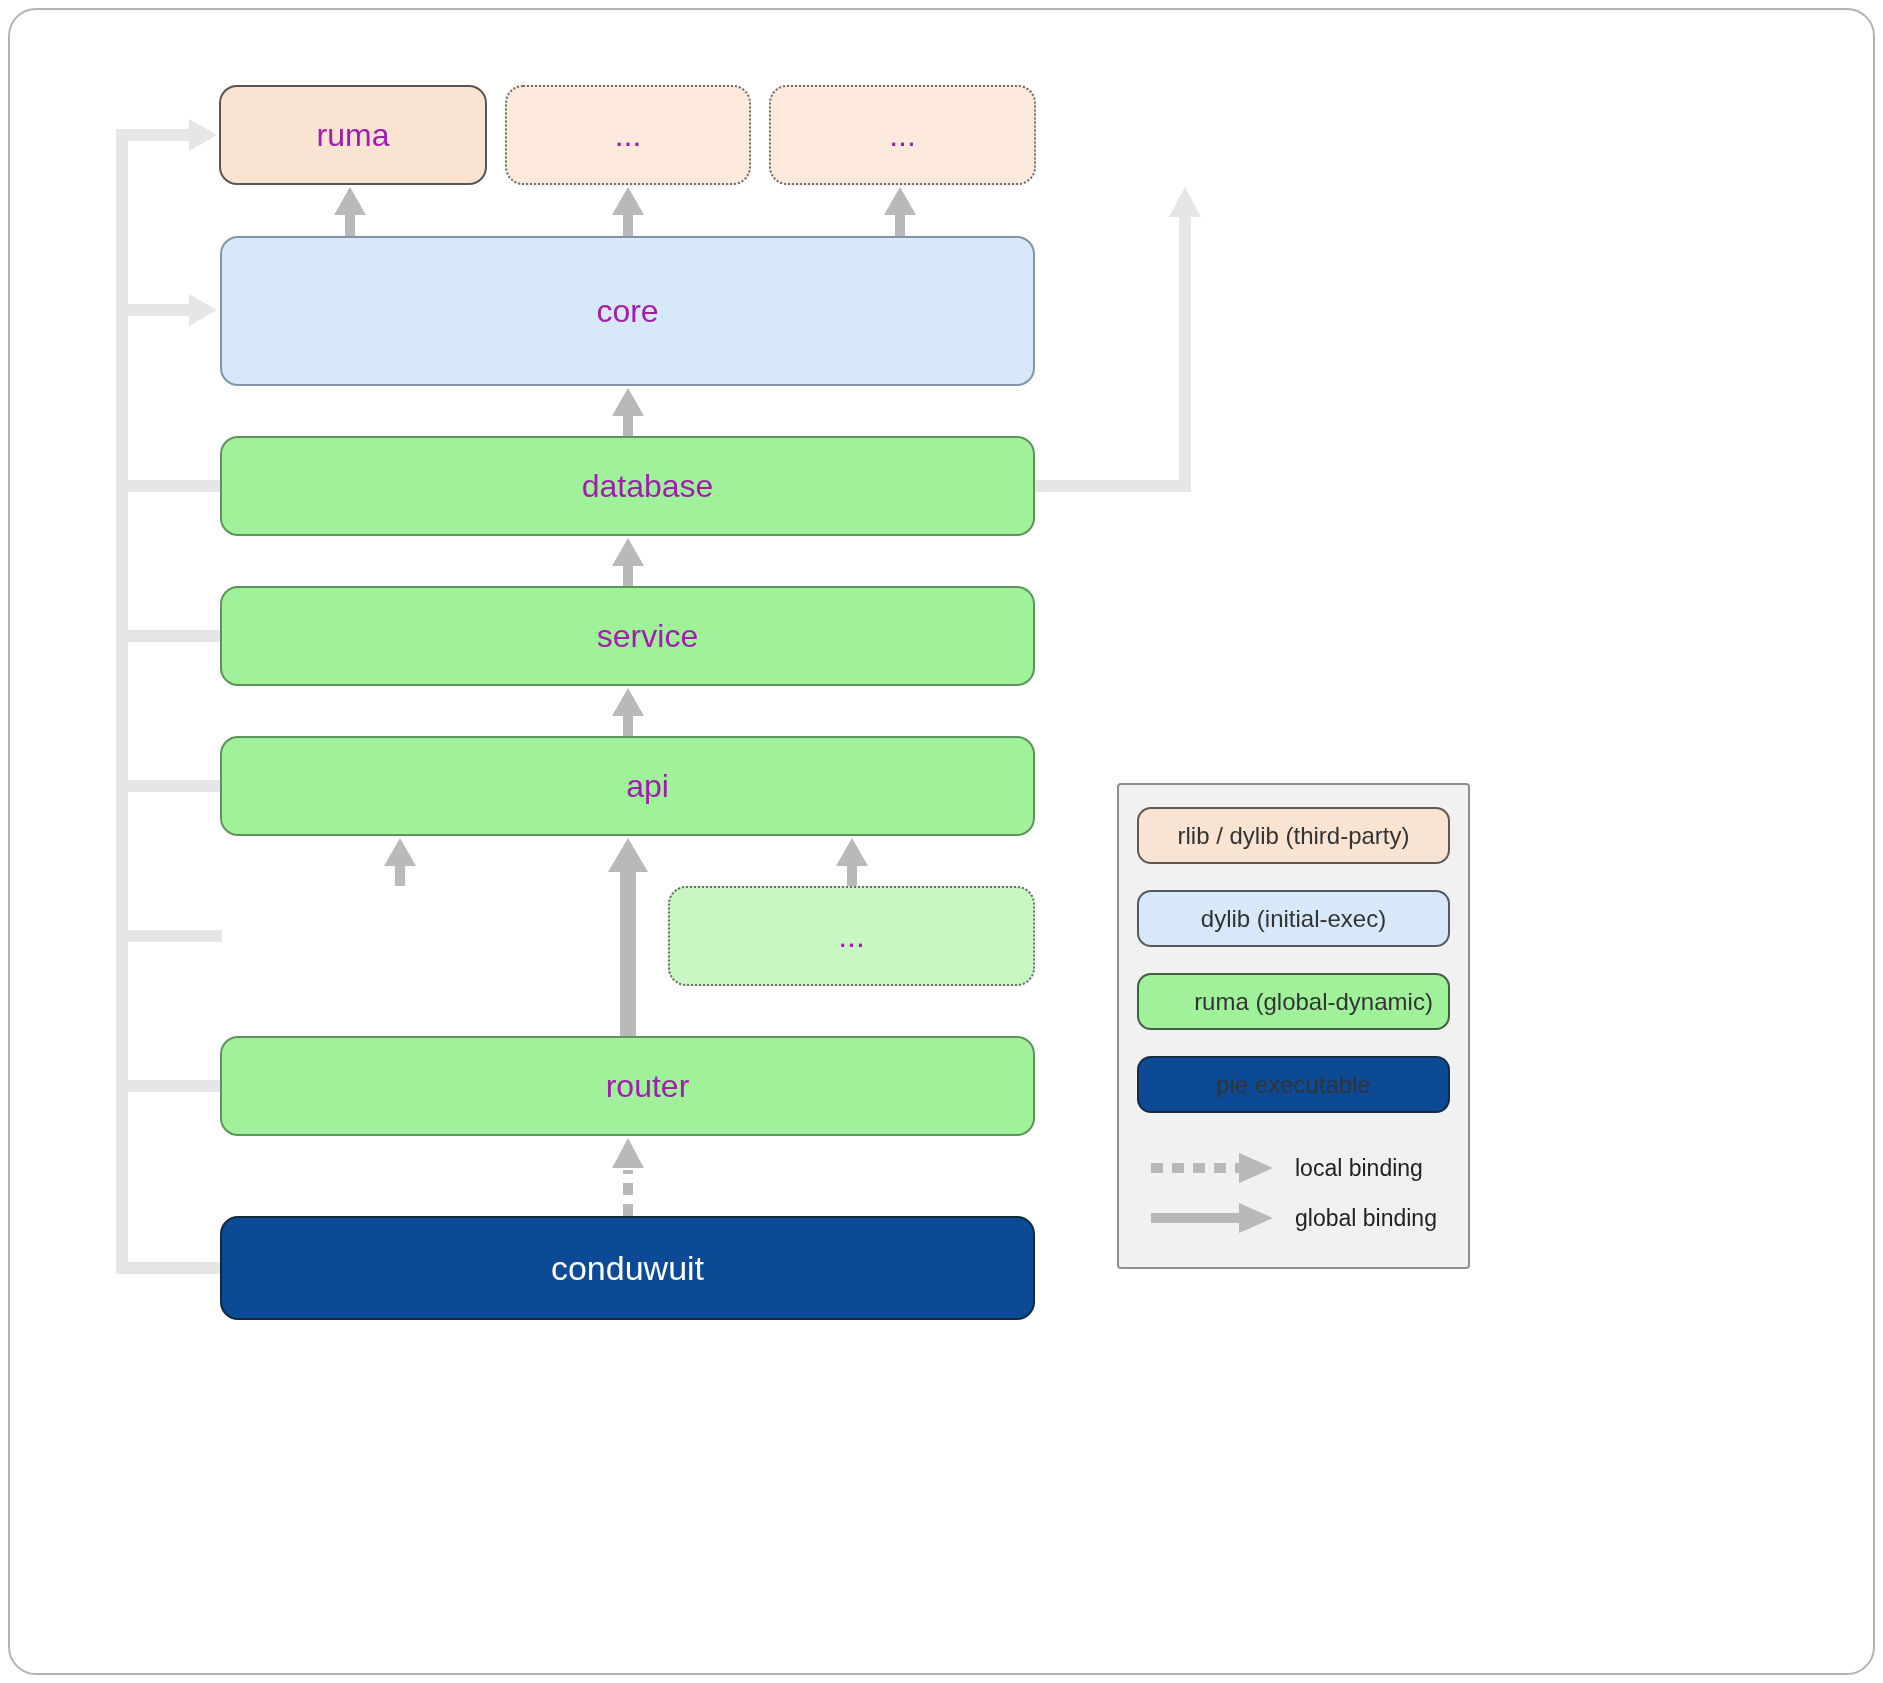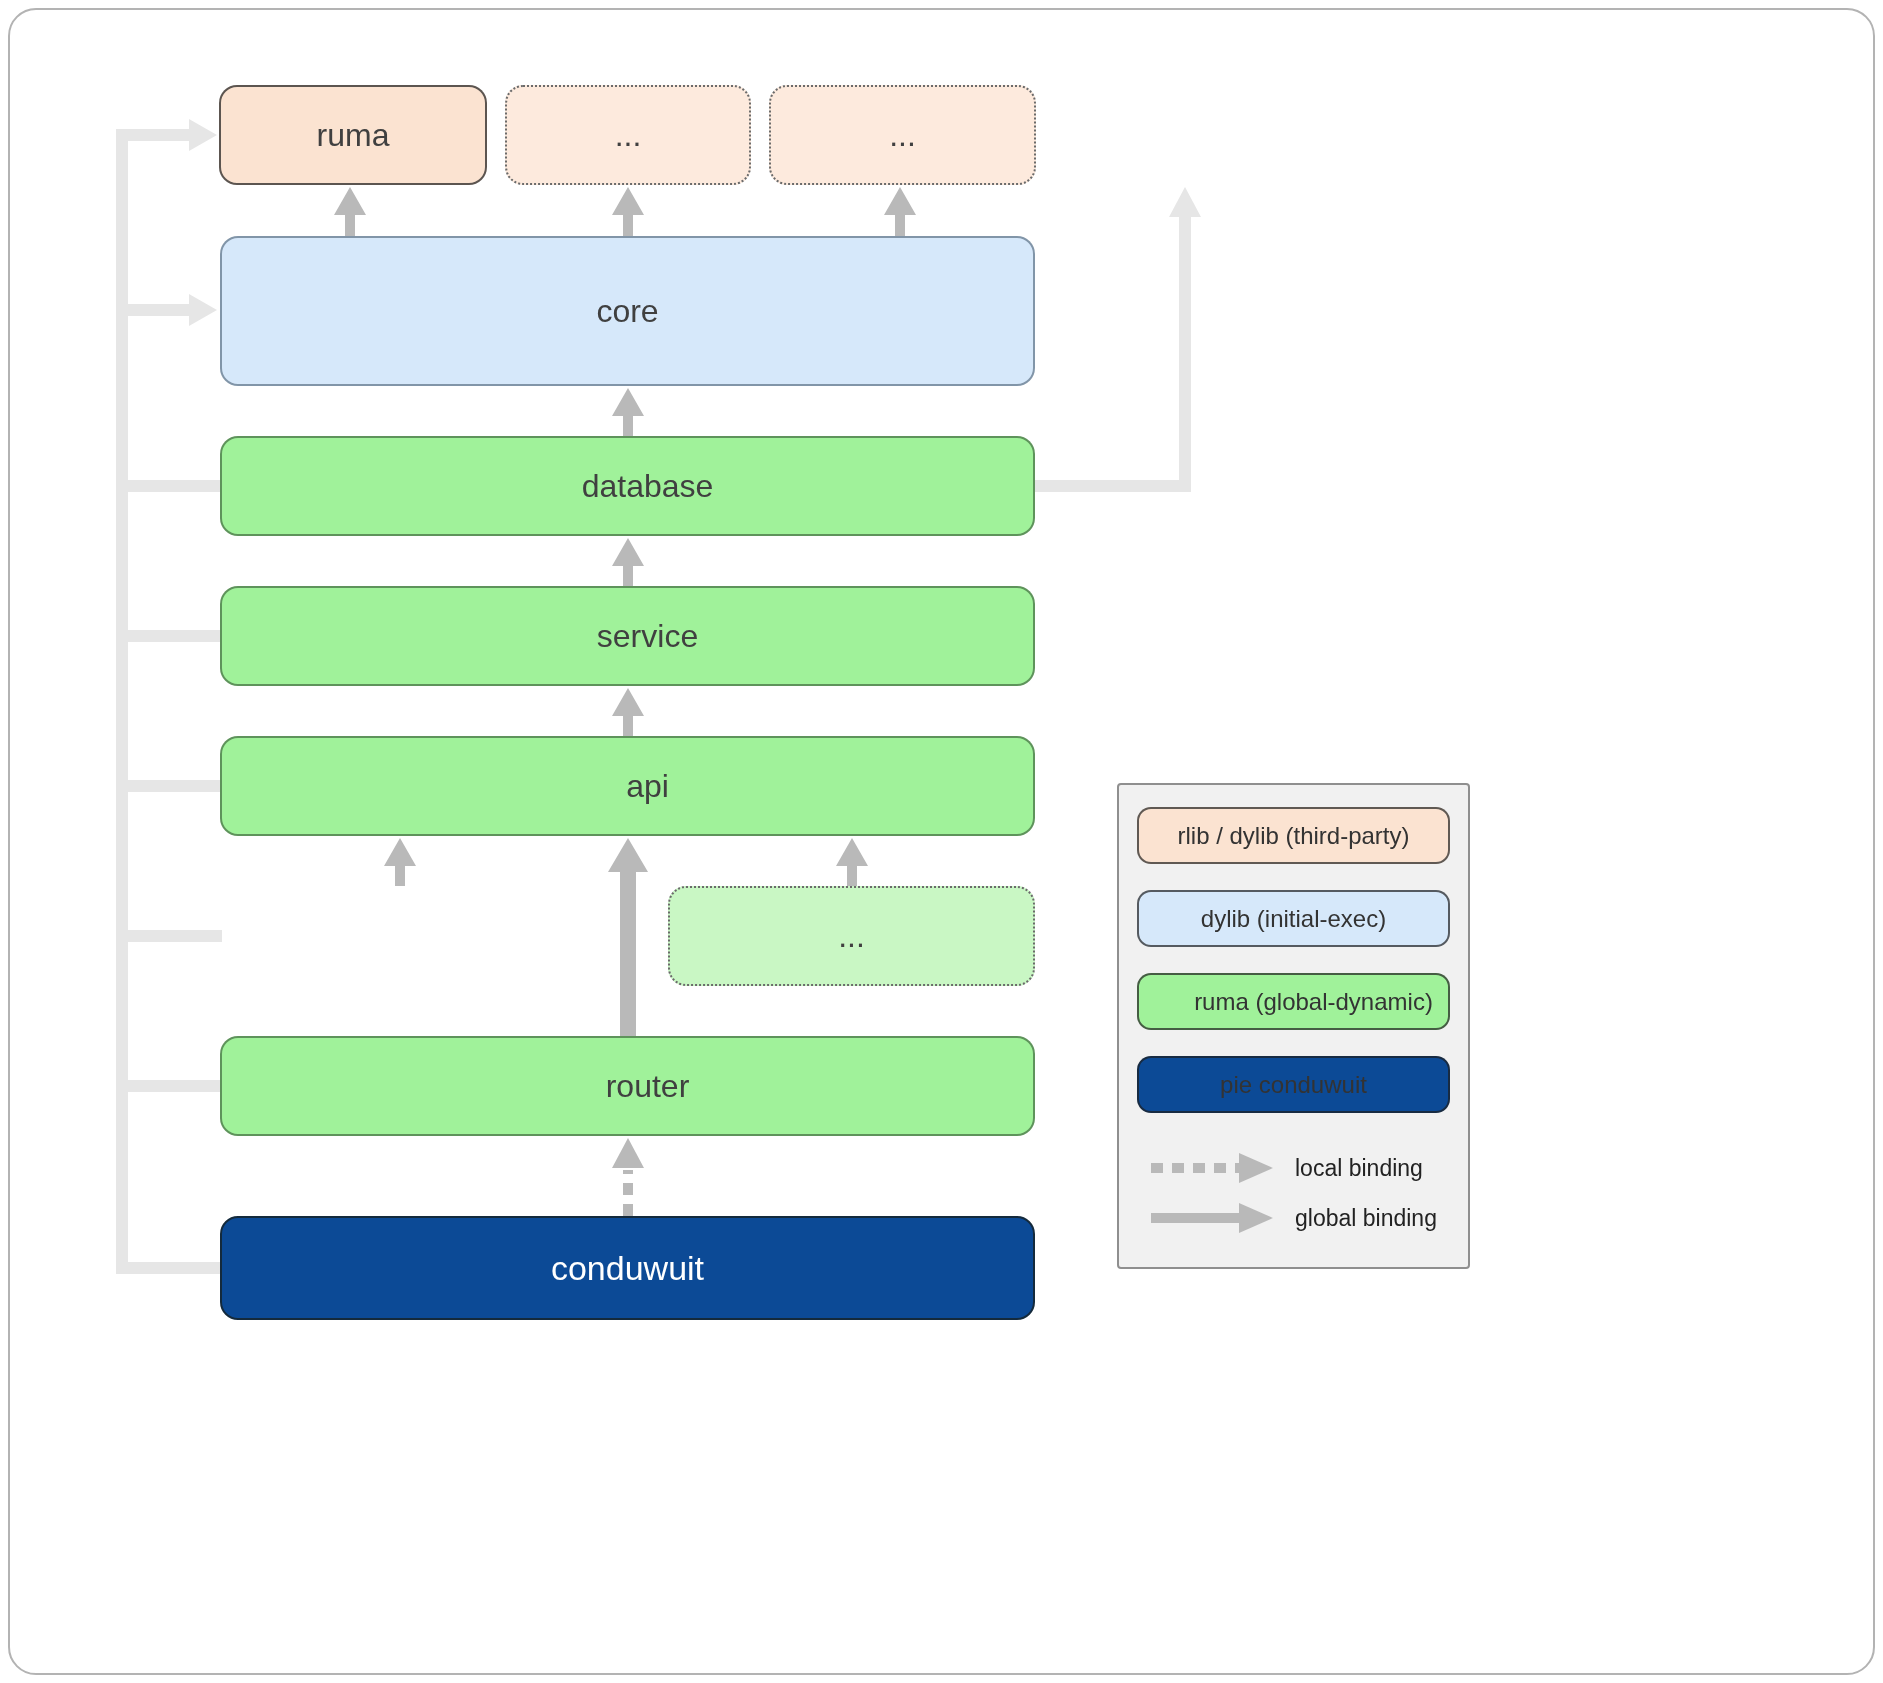--- a/index.html
+++ b/index.html
@@ -19,21 +19,21 @@
   .frame{position:absolute;left:8px;top:8px;width:1863px;height:1663px;border:2px solid #b3b3b3;border-radius:28px;}
   svg.wires{position:absolute;left:0;top:0;width:1883px;height:1683px;}
   .lightline{stroke:var(--line-light);stroke-width:12;fill:none;}
   .lighthead{fill:var(--line-light);}
   .arrow{fill:var(--arrow-gray);}
   .arrowline{stroke:var(--arrow-gray);stroke-width:10;fill:none;}
   .dashed{stroke-dasharray:12 9;}
 
   .node{position:absolute;display:flex;align-items:center;justify-content:center;
         border-radius:18px;border:2px solid rgba(30,30,30,.72);
-        font-size:32px;color:#404040;box-sizing:border-box;}
+        font-size:32px;color:#a21caf;box-sizing:border-box;}
   .peach{background:var(--third-party);}
   .peach-dotted{background:var(--third-party-light);border:2px dotted #6b6b6b;}
   .blue{background:var(--initial-exec);border-color:rgba(60,80,100,.55);}
   .green{background:var(--global-dynamic);border-color:rgba(40,70,40,.55);padding-left:40px;}
   .green-dotted{background:var(--global-dynamic-light);border:2px dotted #6b6b6b;}
   .navy{background:var(--pie-executable);color:#ffffff;border-color:#142a3c;font-size:34px;}
 
   .legend{position:absolute;left:1117px;top:783px;width:353px;height:486px;
           background:var(--legend-bg);border:2px solid #8f8f8f;border-radius:4px;box-sizing:border-box;text-align:right;}
   .legend-item{position:absolute;left:18px;width:313px;height:57px;border-radius:14px;
@@ -120,21 +120,21 @@
     <div class="legend-item peach" style="top:22px;">
       <span>rlib / dylib (third-party)</span>
     </div>
     <div class="legend-item blue" style="top:105px;">
       <span>dylib (initial-exec)</span>
     </div>
     <div class="legend-item green" style="top:188px;">
       <span>ruma (global-dynamic)</span>
     </div>
     <div class="legend-item navy" style="top:271px;">
-      <span>pie conduwuit</span>
+      <span>pie executable</span>
     </div>
 
     <div class="legend-binding" style="top:363px;">
       <svg width="130" height="34" viewBox="0 0 130 34">
         <line x1="4" y1="17" x2="92" y2="17" class="arrowline dashed"></line>
         <polygon points="126,17 92,2 92,32" class="arrow"></polygon>
       </svg>
       <span class="label">local binding</span>
     </div>
     <div class="legend-binding" style="top:413px;">

